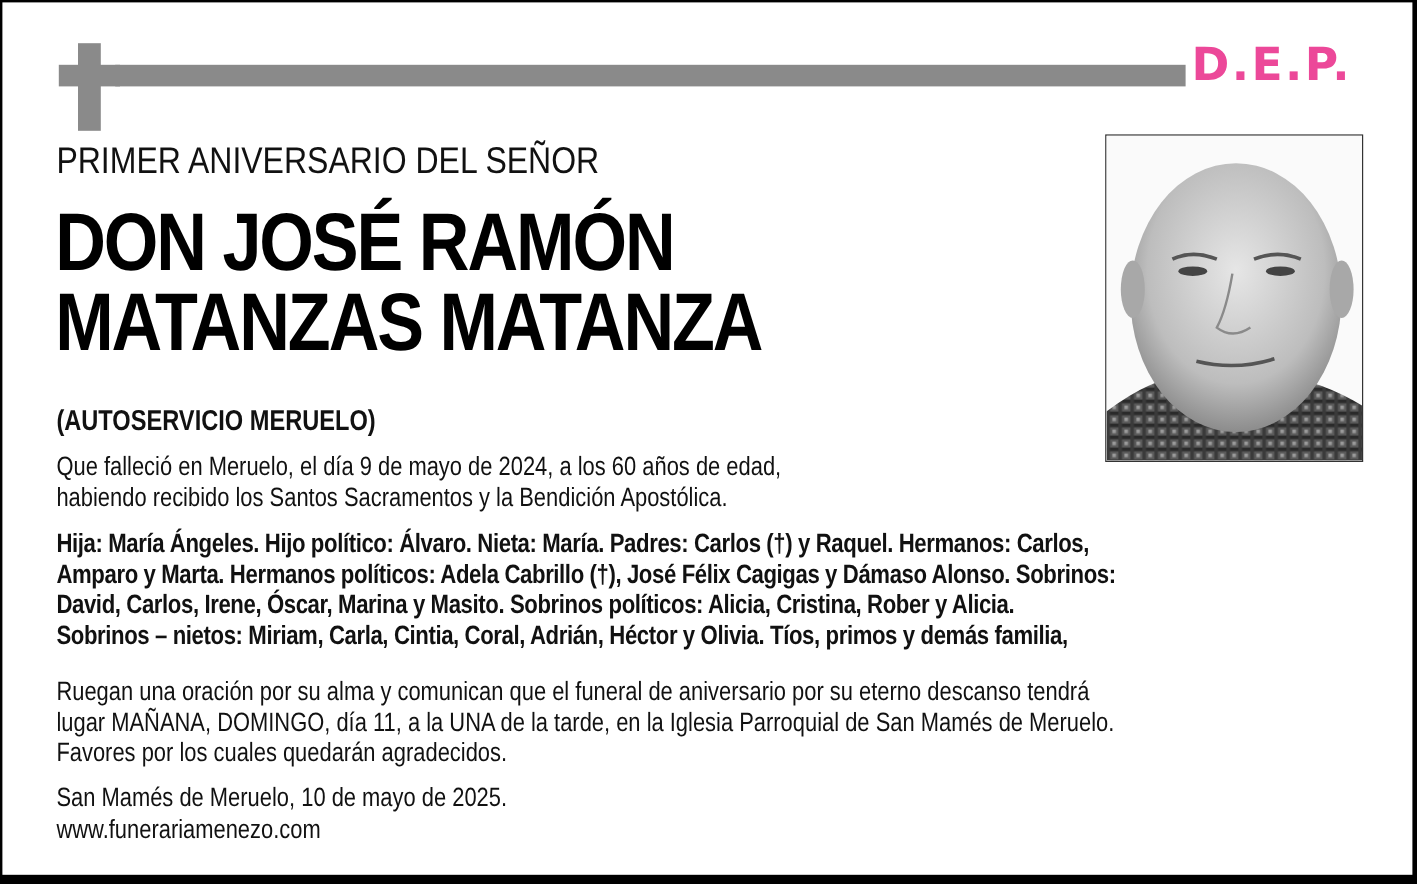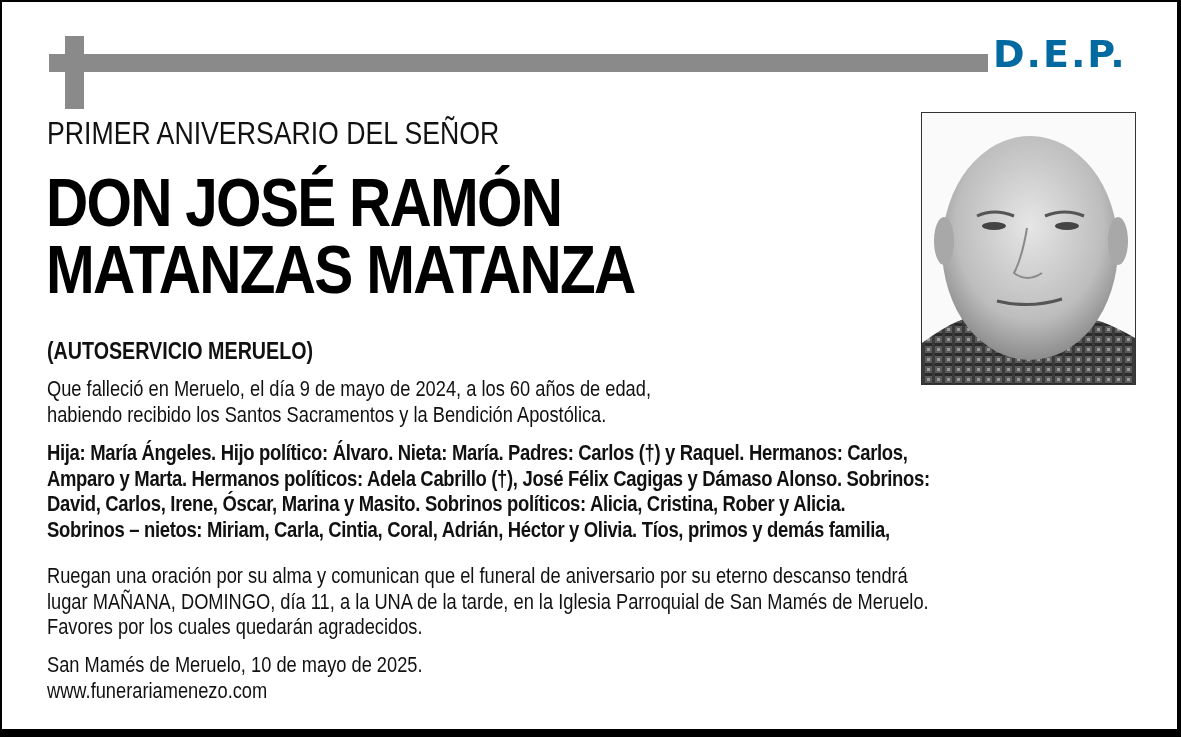--- a/index.html
+++ b/index.html
@@ -6,21 +6,21 @@
     body { width: 1181px; height: 737px; position: relative; overflow: hidden; }
     .card {
       position: absolute; left: 2px; top: 2px; width: 1175px; height: 727px;
       background: #fff; overflow: hidden;
     }
     .cross-v { position: absolute; left: 63px; top: 34px; width: 19px; height: 73px; background: #8a8a8a; }
     .cross-h { position: absolute; left: 47px; top: 52px; width: 51px; height: 18px; background: #8a8a8a; }
     .rule { position: absolute; left: 94px; top: 52px; width: 892px; height: 18px; background: #8a8a8a; }
     .dep {
       position: absolute; left: 991px; top: 33px; font-family: "DejaVu Sans", sans-serif;
-      font-weight: bold; font-size: 38px; color: #0369a1; letter-spacing: 2px; line-height: 1;
+      font-weight: bold; font-size: 38px; color: #ec4899; letter-spacing: 2px; line-height: 1;
     }
     .pre {
       position: absolute; left: 45px; top: 116px; font-family: "Liberation Sans", sans-serif;
       font-size: 31px; color: #111; line-height: 1; transform: scaleX(0.86); transform-origin: left top;
       white-space: nowrap;
     }
     .name {
       position: absolute; left: 44px; top: 166px; font-family: "Liberation Sans", sans-serif;
       font-weight: bold; font-size: 68px; color: #000; line-height: 68px; letter-spacing: -2px;
       transform: scaleX(0.86); transform-origin: left top; white-space: nowrap;

